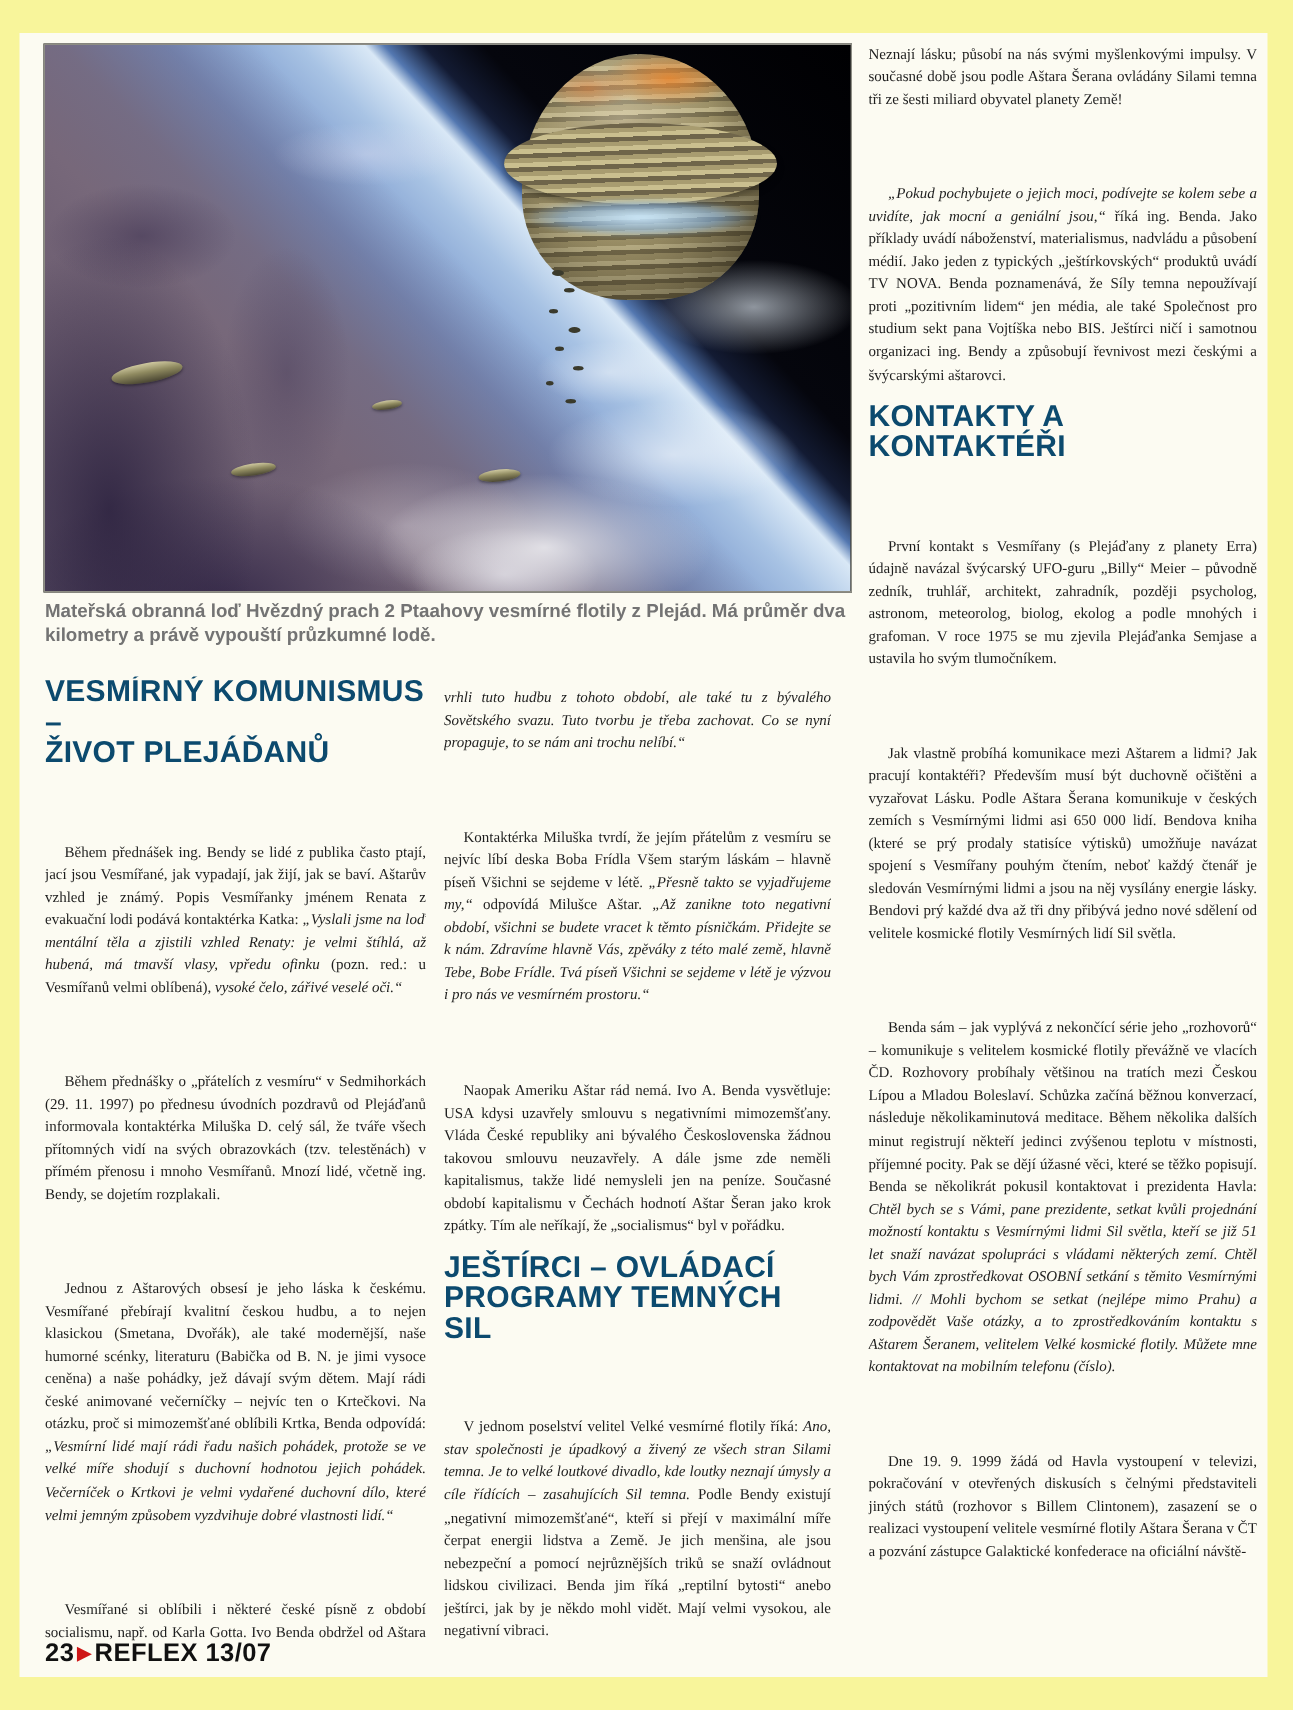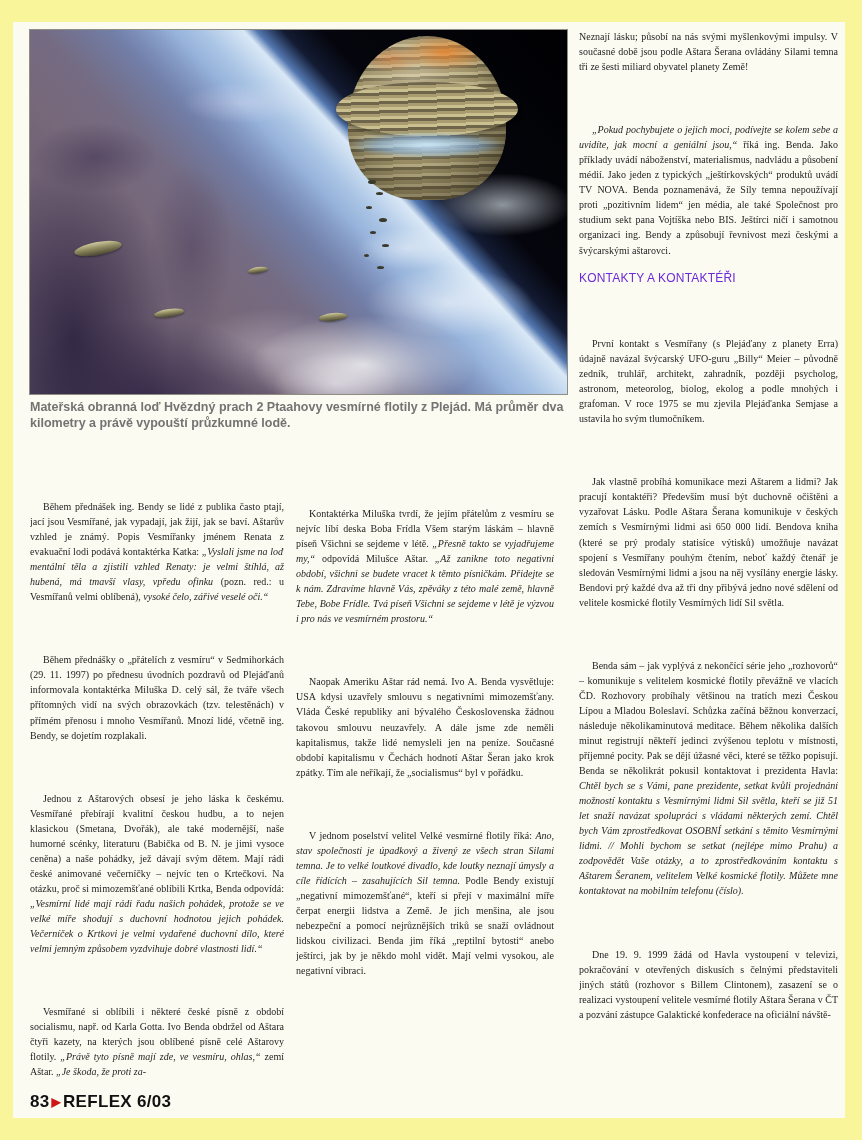--- a/index.html
+++ b/index.html
@@ -80,22 +80,22 @@
   .caption{
     position:absolute;left:17px;top:378px;width:536px;
     font-size:12.5px;line-height:15.5px;font-weight:bold;color:#737373;
   }
   
   .col{position:absolute;overflow:hidden;}
   .col-left{left:17px;top:429px;width:254px;height:646px;}
   .col-mid{left:283px;top:436px;width:258px;height:640px;}
   .col-right{left:566px;top:7px;width:259px;height:1066px;}
   .col-h2{
-    font-family:"Liberation Sans",sans-serif;font-weight:normal;
-    font-size:12px;line-height:20.5px;color:#6d28d9;letter-spacing:.2px;
+    font-family:"Liberation Sans",sans-serif;font-weight:bold;
+    font-size:20px;line-height:20.5px;color:#0c4a6e;letter-spacing:.2px;
     margin:10px 0 7px;white-space:pre-line;
   }
   .col > .col-h2:first-child{margin-top:0;}
   .body-p{
     font-family:"Liberation Serif","DejaVu Serif",serif;
     font-size:10px;line-height:15.05px;color:#1e1e1e;
     text-align:justify;margin:0;
   }
   .body-p.ind{text-indent:13px;margin-top:48px;}
   .body-p i{font-style:italic;}
@@ -140,36 +140,41 @@
     <div class="dot" style="left:349px;top:188px;width:8px;height:4px;"></div>
     <div class="dot" style="left:340px;top:201px;width:6px;height:3px;"></div>
     <div class="dot" style="left:352px;top:214px;width:7px;height:3px;"></div>
     <div class="dot" style="left:334px;top:224px;width:5px;height:3px;"></div>
     <div class="dot" style="left:347px;top:236px;width:7px;height:3px;"></div>
   </div>
 
   <div class="caption">Mateřská obranná loď Hvězdný prach 2 Ptaahovy vesmírné flotily z Plejád. Má průměr dva kilometry a právě vypouští průzkumné lodě.</div>
 
   <div class="col col-left">
+      <div class="col-h2">VESMÍRNÝ KOMUNISMUS –
+ŽIVOT PLEJÁĎANŮ</div>
       <p class="body-p ind"><span>Během přednášek ing. Bendy se lidé z publika často ptají, jací jsou Vesmířané, jak vypadají, jak žijí, jak se baví. Aštarův vzhled je známý. Popis Vesmířanky jménem Renata z evakuační lodi podává kontaktérka Katka: </span><i>„Vyslali jsme na loď mentální těla a zjistili vzhled Renaty: je velmi štíhlá, až hubená, má tmavší vlasy, vpředu ofinku </i><span>(pozn. red.: u Vesmířanů velmi oblíbená), </span><i>vysoké čelo, zářivé veselé oči.“</i></p>
       <p class="body-p ind"><span>Během přednášky o „přátelích z vesmíru“ v Sedmihorkách (29. 11. 1997) po přednesu úvodních pozdravů od Plejáďanů informovala kontaktérka Miluška D. celý sál, že tváře všech přítomných vidí na svých obrazovkách (tzv. telestěnách) v přímém přenosu i mnoho Vesmířanů. Mnozí lidé, včetně ing. Bendy, se dojetím rozplakali.</span></p>
       <p class="body-p ind"><span>Jednou z Aštarových obsesí je jeho láska k českému. Vesmířané přebírají kvalitní českou hudbu, a to nejen klasickou (Smetana, Dvořák), ale také modernější, naše humorné scénky, literaturu (Babička od B. N. je jimi vysoce ceněna) a naše pohádky, jež dávají svým dětem. Mají rádi české animované večerníčky – nejvíc ten o Krtečkovi. Na otázku, proč si mimozemšťané oblíbili Krtka, Benda odpovídá: </span><i>„Vesmírní lidé mají rádi řadu našich pohádek, protože se ve velké míře shodují s duchovní hodnotou jejich pohádek. Večerníček o Krtkovi je velmi vydařené duchovní dílo, které velmi jemným způsobem vyzdvihuje dobré vlastnosti lidí.“</i></p>
       <p class="body-p ind"><span>Vesmířané si oblíbili i některé české písně z období socialismu, např. od Karla Gotta. Ivo Benda obdržel od Aštara čtyři kazety, na kterých jsou oblíbené písně celé Aštarovy flotily. </span><i>„Právě tyto písně mají zde, ve vesmíru, ohlas,“</i><span> zemí Aštar. </span><i>„Je škoda, že proti za-</i></p>
     </div>
   <div class="col col-mid">
+      <p class="body-p"><i>vrhli tuto hudbu z tohoto období, ale také tu z bývalého Sovětského svazu. Tuto tvorbu je třeba zachovat. Co se nyní propaguje, to se nám ani trochu nelíbí.“</i></p>
       <p class="body-p ind"><span>Kontaktérka Miluška tvrdí, že jejím přátelům z vesmíru se nejvíc líbí deska Boba Frídla Všem starým láskám – hlavně píseň Všichni se sejdeme v létě. </span><i>„Přesně takto se vyjadřujeme my,“</i><span> odpovídá Milušce Aštar. </span><i>„Až zanikne toto negativní období, všichni se budete vracet k těmto písničkám. Přidejte se k nám. Zdravíme hlavně Vás, zpěváky z této malé země, hlavně Tebe, Bobe Frídle. Tvá píseň Všichni se sejdeme v létě je výzvou i pro nás ve vesmírném prostoru.“</i></p>
       <p class="body-p ind"><span>Naopak Ameriku Aštar rád nemá. Ivo A. Benda vysvětluje: USA kdysi uzavřely smlouvu s negativními mimozemšťany. Vláda České republiky ani bývalého Československa žádnou takovou smlouvu neuzavřely. A dále jsme zde neměli kapitalismus, takže lidé nemysleli jen na peníze. Současné období kapitalismu v Čechách hodnotí Aštar Šeran jako krok zpátky. Tím ale neříkají, že „socialismus“ byl v pořádku.</span></p>
+      <div class="col-h2">JEŠTÍRCI – OVLÁDACÍ
+PROGRAMY TEMNÝCH SIL</div>
       <p class="body-p ind"><span>V jednom poselství velitel Velké vesmírné flotily říká: </span><i>Ano, stav společnosti je úpadkový a živený ze všech stran Silami temna. Je to velké loutkové divadlo, kde loutky neznají úmysly a cíle řídících – zasahujících Sil temna. </i><span>Podle Bendy existují „negativní mimozemšťané“, kteří si přejí v maximální míře čerpat energii lidstva a Země. Je jich menšina, ale jsou nebezpeční a pomocí nejrůznějších triků se snaží ovládnout lidskou civilizaci. Benda jim říká „reptilní bytosti“ anebo ještírci, jak by je někdo mohl vidět. Mají velmi vysokou, ale negativní vibraci.</span></p>
     </div>
   <div class="col col-right">
       <p class="body-p"><span>Neznají lásku; působí na nás svými myšlenkovými impulsy. V současné době jsou podle Aštara Šerana ovládány Silami temna tři ze šesti miliard obyvatel planety Země!</span></p>
       <p class="body-p ind"><i>„Pokud pochybujete o jejich moci, podívejte se kolem sebe a uvidíte, jak mocní a geniální jsou,“</i><span> říká ing. Benda. Jako příklady uvádí náboženství, materialismus, nadvládu a působení médií. Jako jeden z typických „ještírkovských“ produktů uvádí TV NOVA. Benda poznamenává, že Síly temna nepoužívají proti „pozitivním lidem“ jen média, ale také Společnost pro studium sekt pana Vojtíška nebo BIS. Ještírci ničí i samotnou organizaci ing. Bendy a způsobují řevnivost mezi českými a švýcarskými aštarovci.</span></p>
       <div class="col-h2">KONTAKTY A KONTAKTÉŘI</div>
       <p class="body-p ind"><span>První kontakt s Vesmířany (s Plejáďany z planety Erra) údajně navázal švýcarský UFO-guru „Billy“ Meier – původně zedník, truhlář, architekt, zahradník, později psycholog, astronom, meteorolog, biolog, ekolog a podle mnohých i grafoman. V roce 1975 se mu zjevila Plejáďanka Semjase a ustavila ho svým tlumočníkem.</span></p>
       <p class="body-p ind"><span>Jak vlastně probíhá komunikace mezi Aštarem a lidmi? Jak pracují kontaktéři? Především musí být duchovně očištěni a vyzařovat Lásku. Podle Aštara Šerana komunikuje v českých zemích s Vesmírnými lidmi asi 650 000 lidí. Bendova kniha (které se prý prodaly statisíce výtisků) umožňuje navázat spojení s Vesmířany pouhým čtením, neboť každý čtenář je sledován Vesmírnými lidmi a jsou na něj vysílány energie lásky. Bendovi prý každé dva až tři dny přibývá jedno nové sdělení od velitele kosmické flotily Vesmírných lidí Sil světla.</span></p>
       <p class="body-p ind"><span>Benda sám – jak vyplývá z nekončící série jeho „rozhovorů“ – komunikuje s velitelem kosmické flotily převážně ve vlacích ČD. Rozhovory probíhaly většinou na tratích mezi Českou Lípou a Mladou Boleslaví. Schůzka začíná běžnou konverzací, následuje několikaminutová meditace. Během několika dalších minut registrují někteří jedinci zvýšenou teplotu v místnosti, příjemné pocity. Pak se dějí úžasné věci, které se těžko popisují. Benda se několikrát pokusil kontaktovat i prezidenta Havla: </span><i>Chtěl bych se s Vámi, pane prezidente, setkat kvůli projednání možností kontaktu s Vesmírnými lidmi Sil světla, kteří se již 51 let snaží navázat spolupráci s vládami některých zemí. Chtěl bych Vám zprostředkovat OSOBNÍ setkání s těmito Vesmírnými lidmi. // Mohli bychom se setkat (nejlépe mimo Prahu) a zodpovědět Vaše otázky, a to zprostředkováním kontaktu s Aštarem Šeranem, velitelem Velké kosmické flotily. Můžete mne kontaktovat na mobilním telefonu (číslo).</i></p>
       <p class="body-p ind"><span>Dne 19. 9. 1999 žádá od Havla vystoupení v televizi, pokračování v otevřených diskusích s čelnými představiteli jiných států (rozhovor s Billem Clintonem), zasazení se o realizaci vystoupení velitele vesmírné flotily Aštara Šerana v ČT a pozvání zástupce Galaktické konfederace na oficiální návště-</span></p>
     </div>
 
-  <div class="footer"><span>83</span><span class="arrow">▶</span><span>REFLEX 6/03</span></div>
+  <div class="footer"><span>23</span><span class="arrow">▶</span><span>REFLEX 13/07</span></div>
 
 
 </div>
 
 </body></html>

